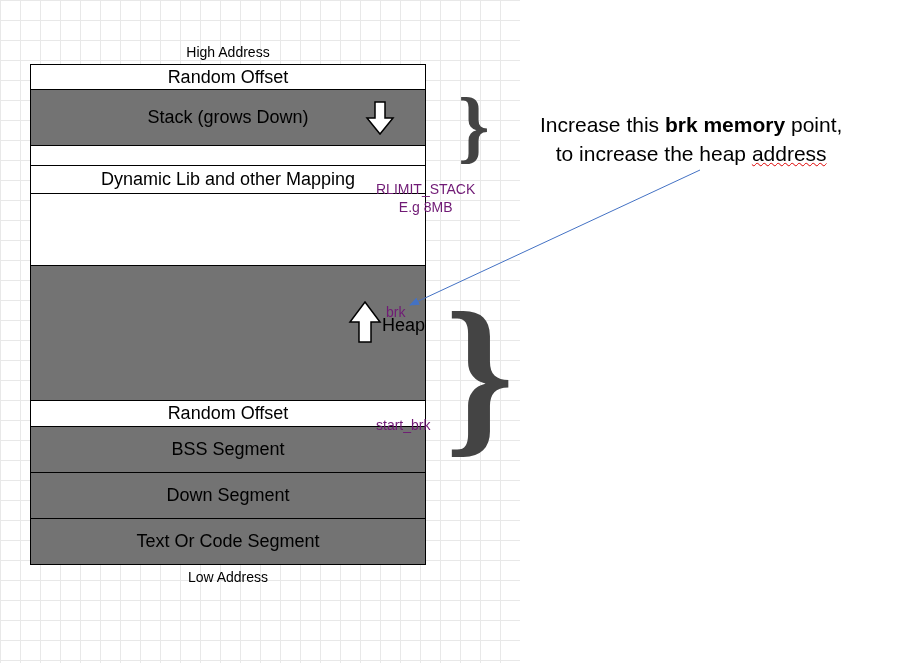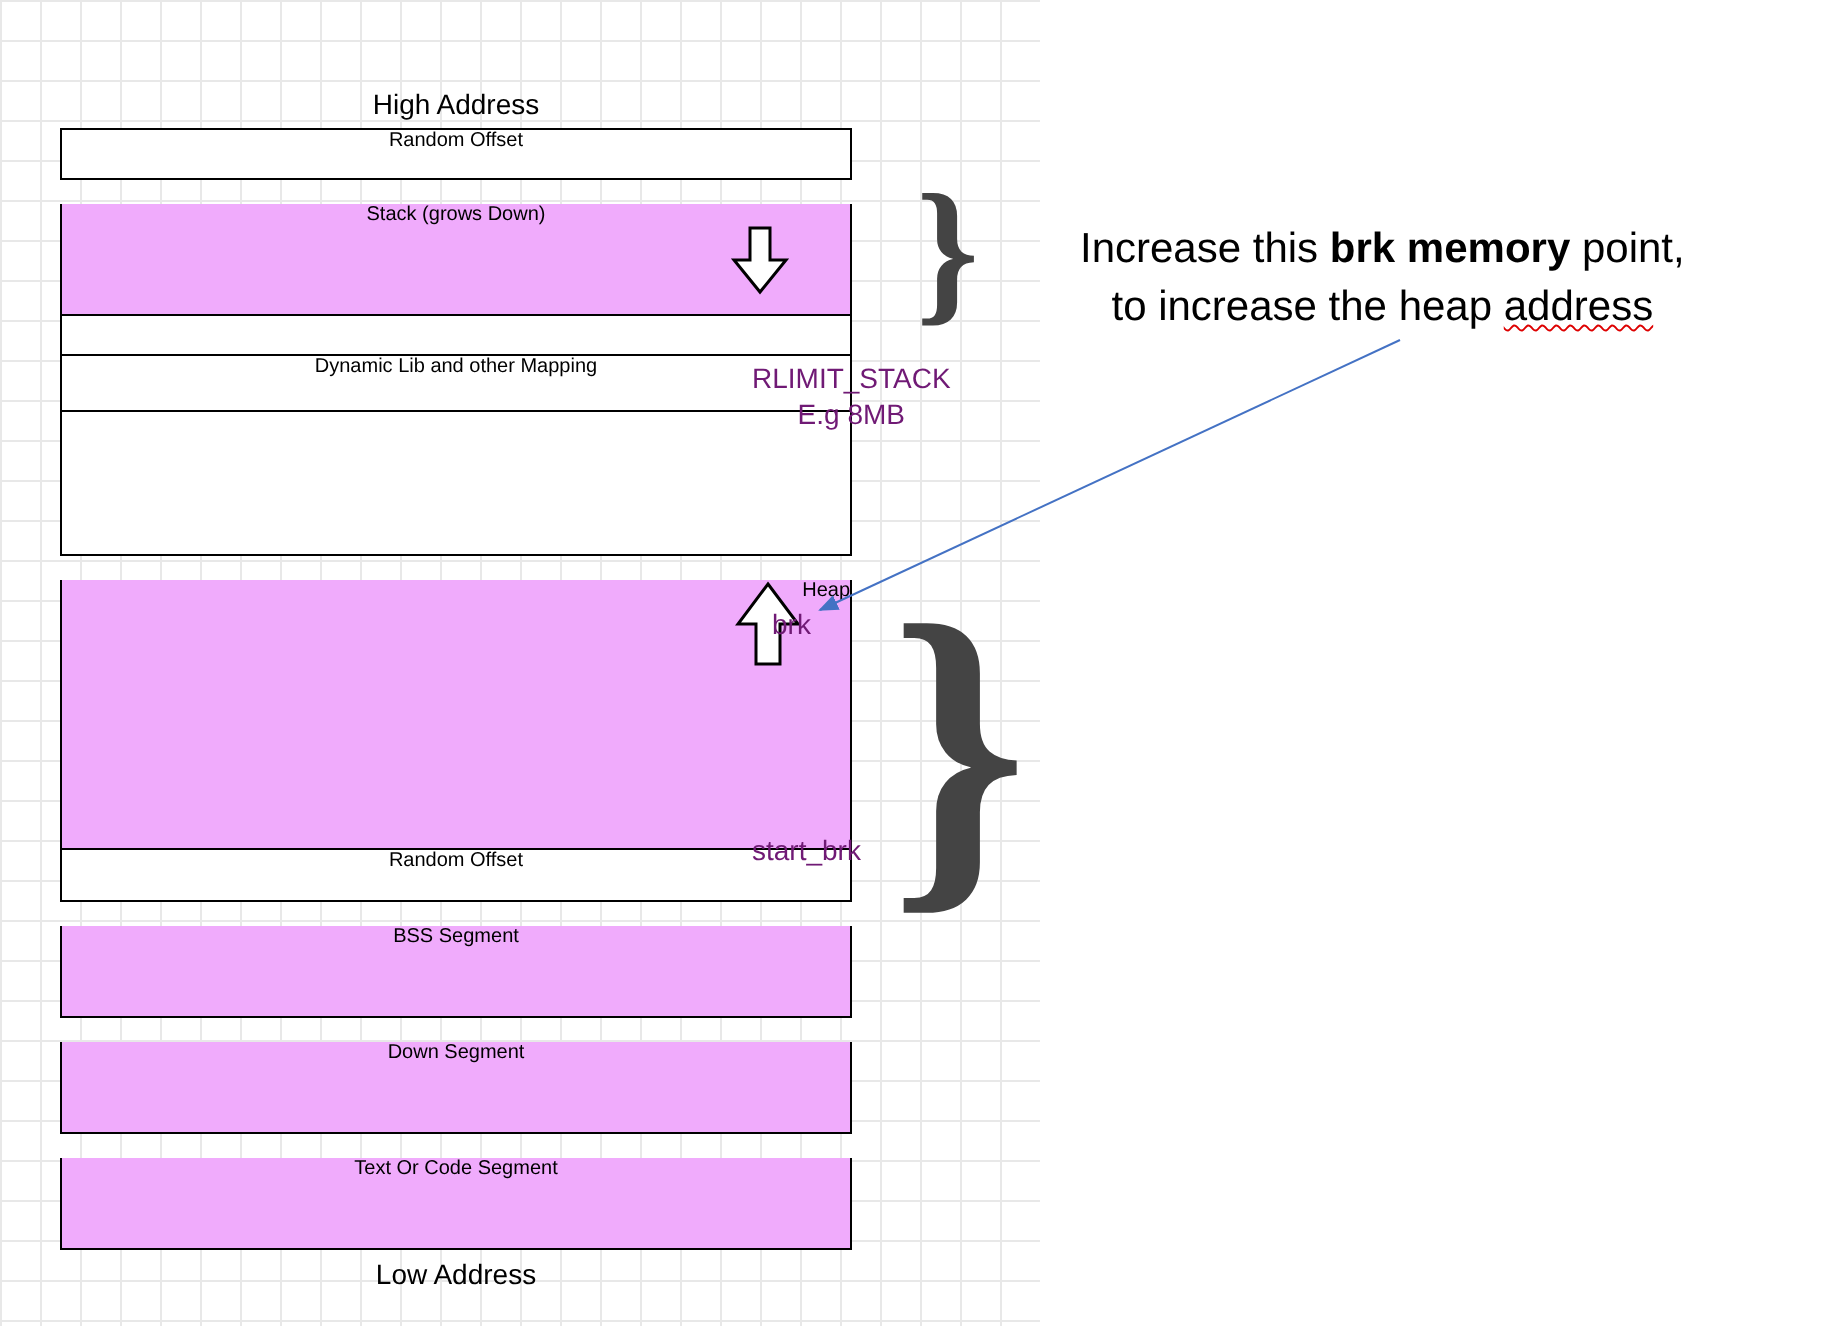--- a/index.html
+++ b/index.html
@@ -31,29 +31,30 @@
   }
   .addr-label {
     text-align: center;
     font-size: 14px;
     padding: 4px 0;
     color: #000;
   }
   .segment {
     border: 1px solid #000;
     text-align: center;
-    font-size: 10px;
+    font-size: 18px;
     color: #000;
     display: flex;
+    align-items: center;
     justify-content: center;
     background: #fff;
     position: relative;
   }
   .segment + .segment { border-top: none; }
-  .shade { background: #f0abfc; margin-top: 12px; }
+  .shade { background: #737373; }
   .stack-seg { height: 56px; }
   .stack-gap { height: 20px; background: #fff; }
   .dynlib { height: 28px; }
   .empty1 { height: 72px; }
   .heap-seg { height: 135px; flex-direction: row; justify-content: flex-end; padding-bottom: 16px; }
   .bss-seg, .data-seg, .text-seg { height: 46px; }
   .ro-seg { height: 26px; }
   .stack-arrow-svg {
     position: absolute;
     right: 30px;

